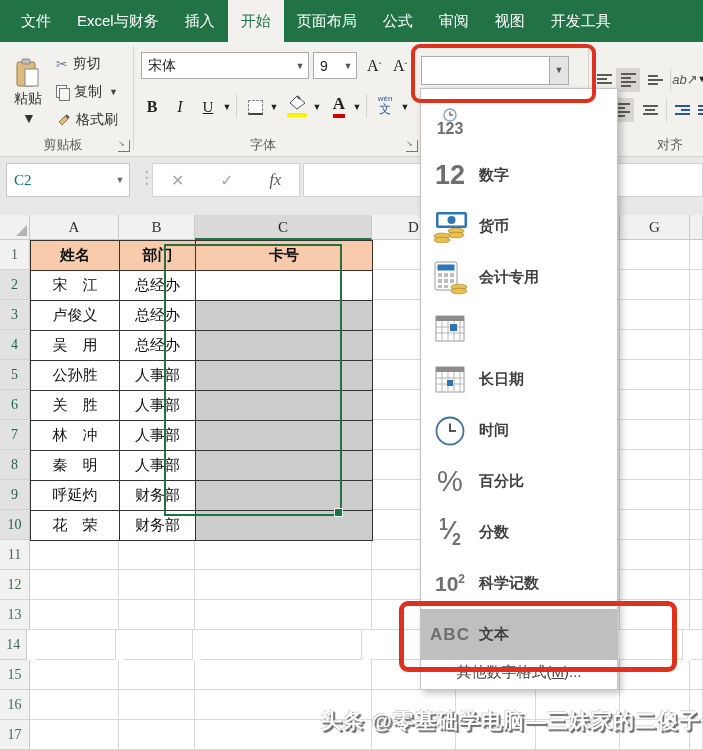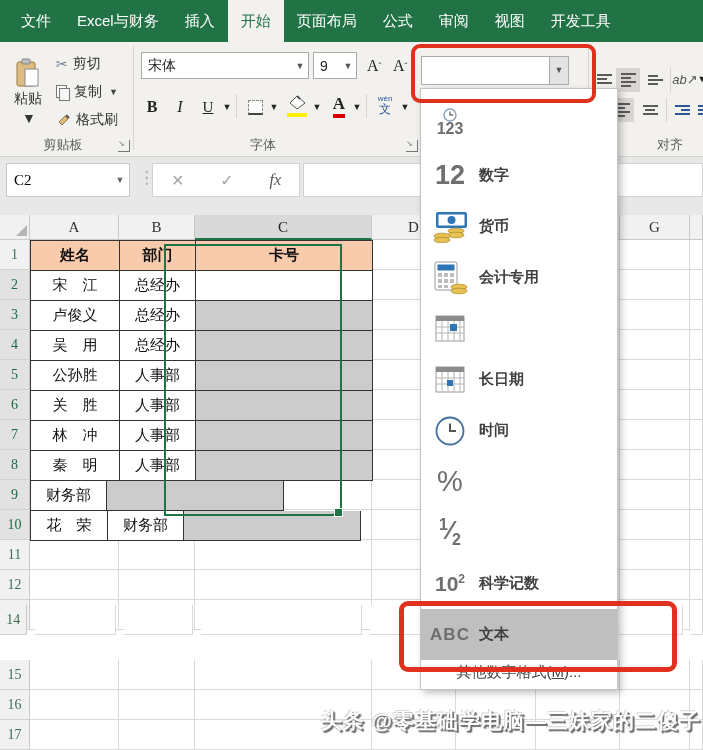--- a/index.html
+++ b/index.html
@@ -47,21 +47,21 @@
   .alico i{display:block;height:2px;background:#5a5a5a;}
   .alsel{background:#d9d6d2;}
   .blue i{background:#2b579a;}
 
   
   .redbox{position:absolute;border:4px solid #e0301e;border-radius:9px;pointer-events:none;z-index:60;}
 
   
   .fbar{position:absolute;left:0;top:157px;width:703px;height:58px;background:#e8e8e8;}
   .namebox{position:absolute;left:6px;top:6px;width:124px;height:34px;background:#fff;border:1px solid #c6c6c6;display:flex;align-items:center;box-sizing:border-box;}
-  .namebox .val{flex:1;padding-left:7px;font-size:15px;color:#000000;}
+  .namebox .val{flex:1;padding-left:7px;font-size:15px;color:#0f766e;}
   .namebox .arr{width:18px;color:#666;font-size:9px;text-align:center;}
   .fdots{position:absolute;left:138px;top:10px;color:#aaa;font-size:17px;letter-spacing:0;}
   .fxbox{position:absolute;left:152px;top:6px;width:148px;height:34px;background:#fff;border:1px solid #d2d2d2;display:flex;align-items:center;justify-content:space-around;box-sizing:border-box;}
   .fxbox .x,.fxbox .v{color:#a5a5a5;font-size:16px;}
   .fxbox .fx{color:#555;font-size:16px;font-style:italic;font-family:"Liberation Serif",serif;}
   .finput{position:absolute;left:303px;top:6px;right:0;height:34px;background:#fff;border:1px solid #d2d2d2;box-sizing:border-box;}
 
   
   .grid{position:absolute;left:0;top:215px;width:703px;height:535px;background:#fff;}
   .colheads{position:absolute;left:0;top:0;height:25px;width:703px;display:flex;}
@@ -440,21 +440,21 @@
         <div class="rh">13</div>
         <div class="gc" style="width: 89px;"></div>
         <div class="gc" style="width: 76px;"></div>
         <div class="gc" style="width: 177px;"></div>
         <div class="gc" style="width: 84px;"></div>
         <div class="gc" style="width: 80px;"></div>
         <div class="gc" style="width: 84px;"></div>
         <div class="gc" style="width: 70px;"></div>
         <div class="gc" style="width: 13px;"></div>
       </div>
-      <div class="grow" style="top: 390px; gap: 8px;">
+      <div class="grow" style="top: 415px; gap: 8px;">
         <div class="rh">14</div>
         <div class="gc" style="width: 89px;"></div>
         <div class="gc" style="width: 76px;"></div>
         <div class="gc" style="width: 177px;"></div>
         <div class="gc" style="width: 84px;"></div>
         <div class="gc" style="width: 80px;"></div>
         <div class="gc" style="width: 84px;"></div>
         <div class="gc" style="width: 70px;"></div>
         <div class="gc" style="width: 13px;"></div>
       </div>
@@ -528,25 +528,26 @@
         <div class="tc" style="width: 89px;">林　冲</div>
         <div class="tc" style="width: 76px;">人事部</div>
         <div class="tc graycell" style="width: 177px;"></div>
       </div>
       <div class="trow">
         <div class="tc" style="width: 89px;">秦　明</div>
         <div class="tc" style="width: 76px;">人事部</div>
         <div class="tc graycell" style="width: 177px;"></div>
       </div>
       <div class="trow">
+        <div class="tc" style="width: 89px;">呼延灼</div>
         <div class="tc" style="width: 76px;">财务部</div>
         <div class="tc graycell" style="width: 177px;"></div>
       </div>
       <div class="trow">
-        <div class="tc" style="width: 77px;">花　荣</div>
+        <div class="tc" style="width: 89px;">花　荣</div>
         <div class="tc" style="width: 76px;">财务部</div>
         <div class="tc graycell" style="width: 177px;"></div>
       </div>
     </div>
 
   <div class="selrect">
     <span class="fillhandle"></span>
   </div>
 </div>
 
@@ -646,24 +647,30 @@
         </svg>
       </div>
       <div class="mtextcol">
         <div class="mlabel">时间</div>
       </div>
     </div>
     <div class="mitem">
       <div class="micon">
         <span class="tpct">%</span>
       </div>
+      <div class="mtextcol">
+        <div class="mlabel">百分比</div>
+      </div>
     </div>
     <div class="mitem">
       <div class="micon">
         <span class="fr"><sup>1</sup>⁄<sub>2</sub></span>
+      </div>
+      <div class="mtextcol">
+        <div class="mlabel">分数</div>
       </div>
     </div>
     <div class="mitem">
       <div class="micon">
         <span class="sci">10<sup>2</sup></span>
       </div>
       <div class="mtextcol">
         <div class="mlabel">科学记数</div>
       </div>
     </div>

